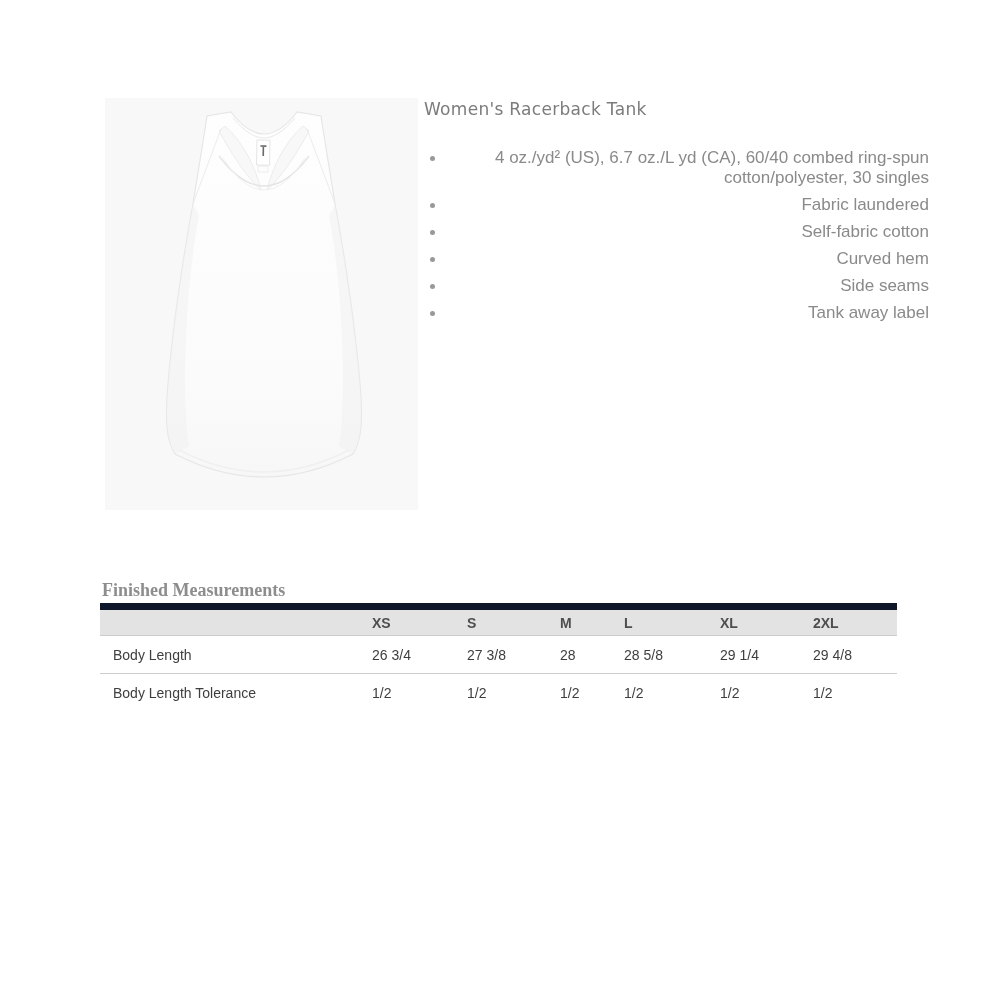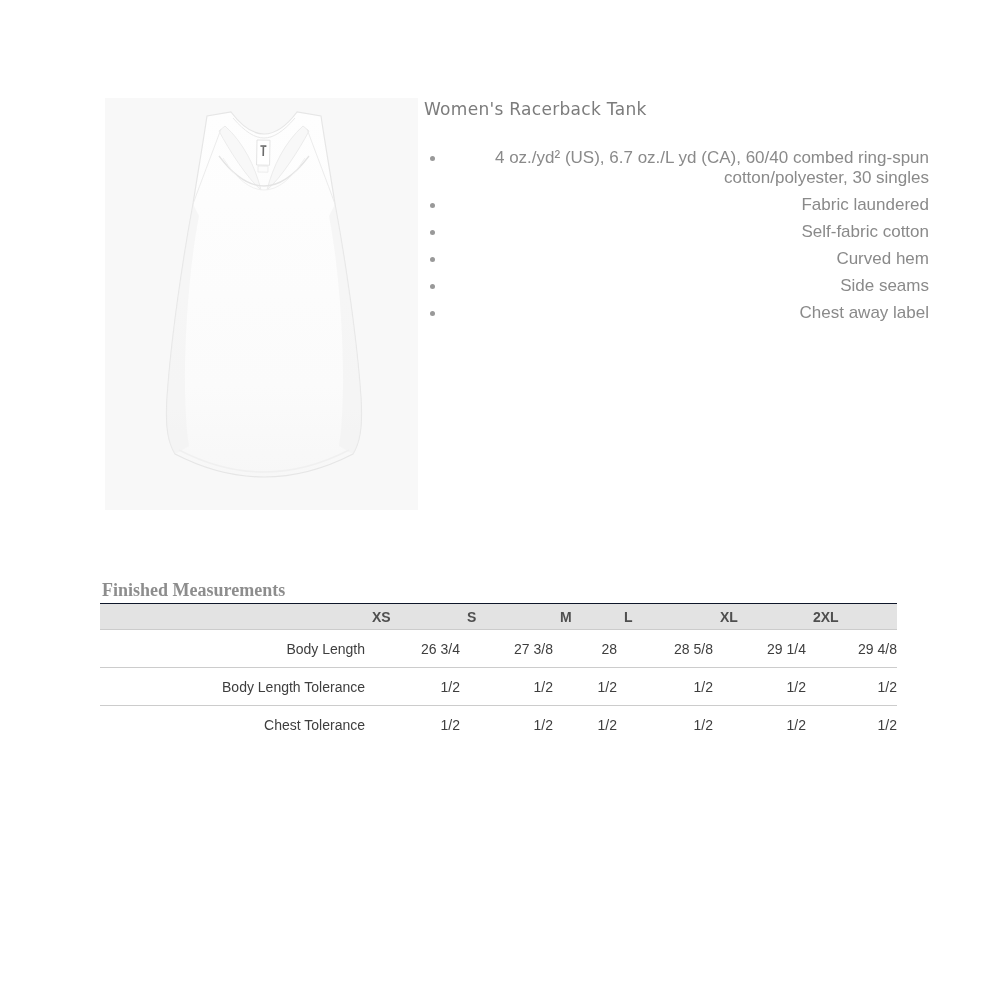--- a/index.html
+++ b/index.html
@@ -18,25 +18,25 @@
   .features { margin:29px 0 0 0; padding-left:22px; list-style:disc outside;text-align:right; }
   .features li { font-size:17px; line-height:1.18; color:#8a8a8a; margin-bottom:7px; }
   .features li::marker { color:#999; font-size:15px; }
 
   
   .m-heading { position:absolute; left:102px; top:580px; font-family:"Liberation Serif", serif;
                font-size:18px; color:#8d8d8d; font-weight:bold; }
   table.sizes { position:absolute; left:100px; top:603px; width:797px;
                 border-collapse:collapse; table-layout:fixed;
                 font-family:"Liberation Sans", sans-serif; }
-  table.sizes thead th { background:#e3e3e3; border-top:1px solid #0f172a; border-bottom:1px solid #cccccc;
+  table.sizes thead th { background:#e3e3e3; border-top:7px solid #0f172a; border-bottom:1px solid #cccccc;
                 font-size:14px; font-weight:bold; color:#4f4f4f; text-align:left;
                 padding:5px 0 4px 7px; }
   table.sizes thead th.blank { padding-left:13px; }
-  table.sizes td { font-size:14px; color:#3e3e3e; text-align:right;
+  table.sizes td { font-size:14px; color:#3e3e3e; text-align:left;
                 padding:11px 0 10px 7px; border-bottom:1px solid #cccccc; }
   table.sizes td.rowlabel { padding-left:13px; }
   table.sizes tbody tr:last-child td { border-bottom:none; }
 </style>
 </head>
 <body>
 
 <div class="page">
 
   <div class="photo">
@@ -87,21 +87,21 @@
   </div>
 
   <div class="details">
     <h1 class="title">Women's Racerback Tank</h1>
     <ul class="features">
         <li>4 oz./yd² (US), 6.7 oz./L yd (CA), 60/40 combed ring-spun cotton/polyester, 30 singles</li>
         <li>Fabric laundered</li>
         <li>Self-fabric cotton</li>
         <li>Curved hem</li>
         <li>Side seams</li>
-        <li>Chest away label</li>
+        <li>Tank away label</li>
       </ul>
   </div>
 
   <h2 class="m-heading">Finished Measurements</h2>
 
   <table class="sizes">
     <colgroup>
       <col style="width:265px">
         <col style="width:95px">
         <col style="width:93px">
@@ -133,25 +133,16 @@
         </tr>
         <tr>
           <td class="rowlabel">Body Length Tolerance</td>
           <td>1/2</td>
           <td>1/2</td>
           <td>1/2</td>
           <td>1/2</td>
           <td>1/2</td>
           <td>1/2</td>
         </tr>
-        <tr>
-          <td class="rowlabel">Chest Tolerance</td>
-          <td>1/2</td>
-          <td>1/2</td>
-          <td>1/2</td>
-          <td>1/2</td>
-          <td>1/2</td>
-          <td>1/2</td>
-        </tr>
       </tbody>
   </table>
 
 </div>
 
 </body></html>

